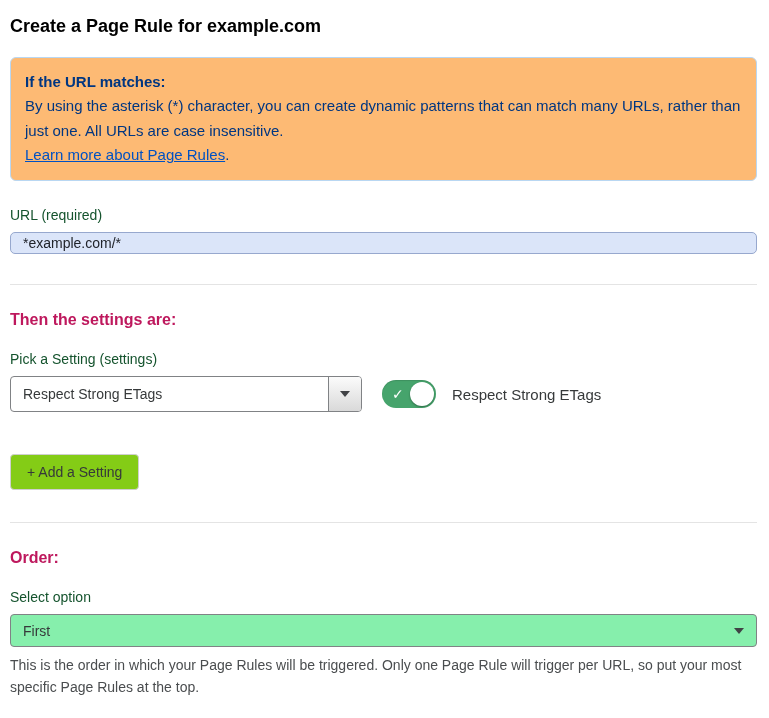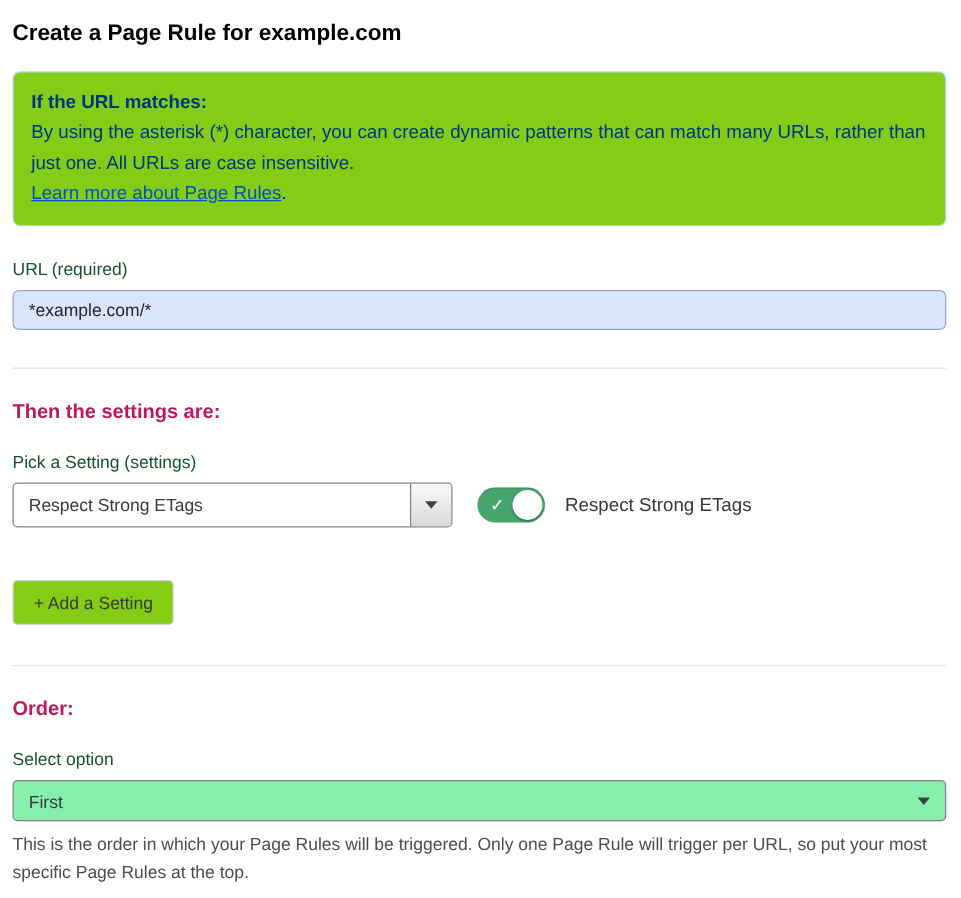--- a/index.html
+++ b/index.html
@@ -15,21 +15,21 @@
   }
 
   h1.page-title {
     font-size:18px;
     font-weight:700;
     color:#000000;
     margin:6px 0 20px 0;
   }
 
   .info-box {
-    background:#84cc16;
+    background:#fdba74;
     border:1px solid #b9d7f2;
     border-radius:6px;
     padding:12px 14px 13px 14px;
     color:#003681;
     font-size:15px;
     line-height:1.62;
     margin-bottom:26px;
   }
   .info-heading { font-weight:700; }
   .info-link {
@@ -42,21 +42,21 @@
   .field-label {
     display:block;
     font-size:14px;
     color:#14532d;
     margin:0 0 9px 0;
   }
 
   .url-input {
     width:100%;
     box-sizing:border-box;
-    height:32px;
+    height:22px;
     background:#dbe5f9;
     border:1px solid #97a8ce;
     border-radius:5px;
     padding:0 12px;
     font-size:14px;
     color:#21242b;
     font-family:inherit;
     margin-bottom:30px;
   }
 

